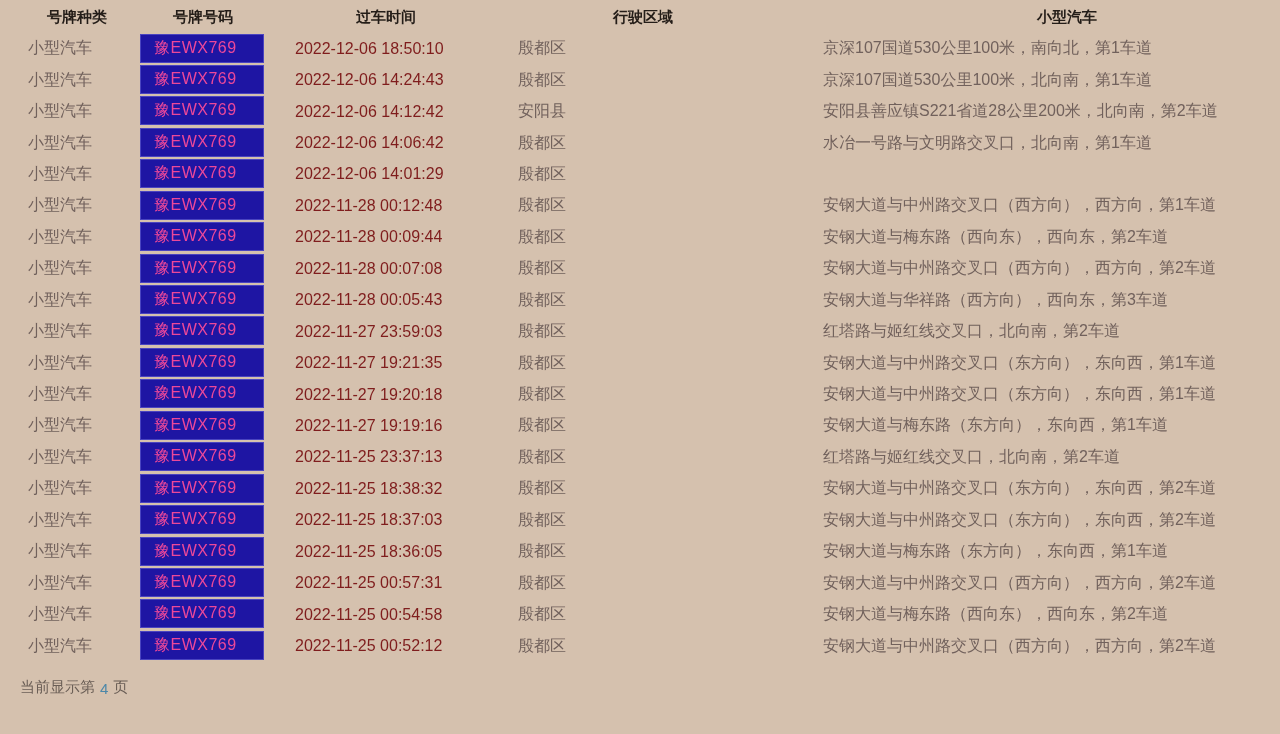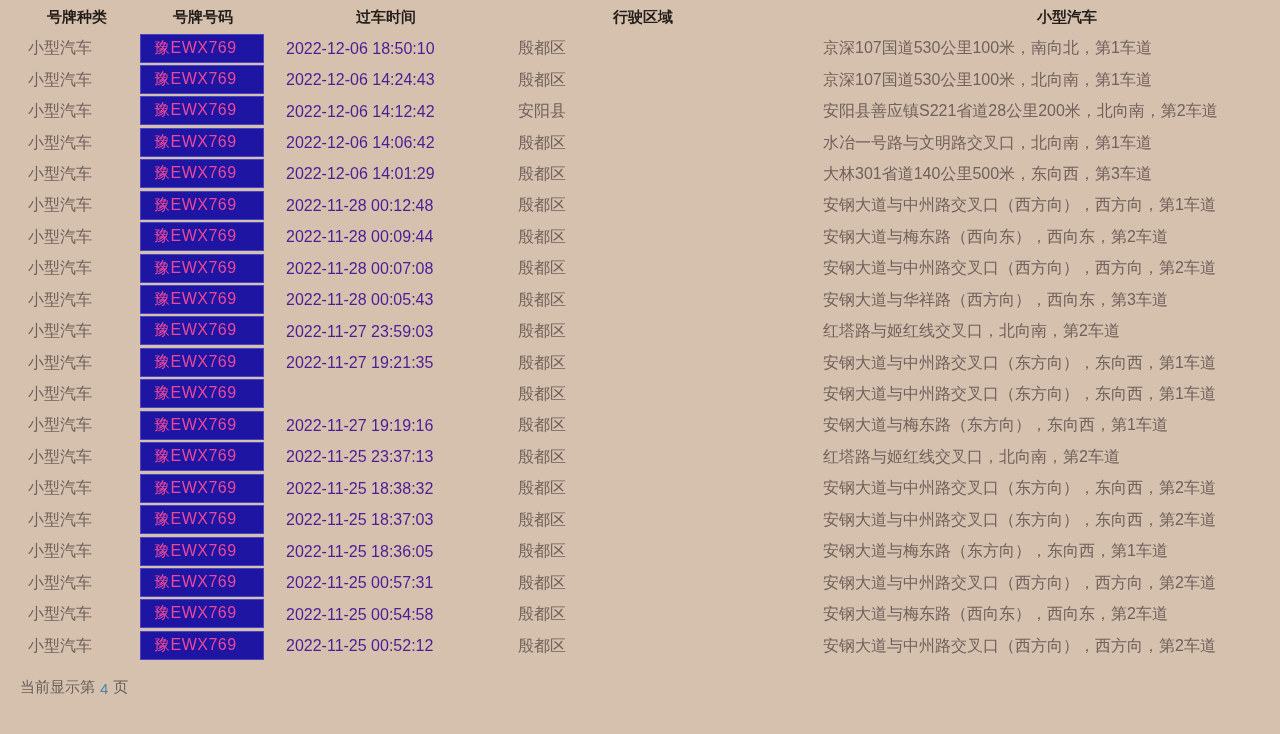--- a/index.html
+++ b/index.html
@@ -26,21 +26,21 @@
 
   
   .tbody{position:absolute;top:33px;left:0;width:1280px;}
   .row{position:relative;height:31.45px;width:1280px;}
   .cell{
     position:absolute;top:0;height:100%;
     display:flex;align-items:center;
     font-size:16px;color:#71615c;white-space:nowrap;
   }
   .c1{left:28px;}
-  .c3{left:286px;color:#4c1d95;}
+  .c3{left:295px;color:#7f1d1d;}
   .c4{left:518px;}
   .c5{left:800px;margin-left:23px;}
   .badge{
     position:absolute;left:140px;top:0.5px;
     width:124px;height:29px;box-sizing:border-box;
     background:#1e15a3;border:1px solid #4a44c0;
     display:flex;align-items:center;
     padding-left:13px;
   }
   .badge span{
@@ -105,21 +105,20 @@
       <span class="cell c4">殷都区</span>
       <span class="cell c5">水冶一号路与文明路交叉口，北向南，第1车道</span>
     </div>
       <div class="row">
       <span class="cell c1">小型汽车</span>
       <span class="badge">
         <span>豫EWX769</span>
       </span>
       <span class="cell c3">2022-12-06 14:01:29</span>
       <span class="cell c4">殷都区</span>
-      <span class="cell c5">大林301省道140公里500米，东向西，第3车道</span>
     </div>
       <div class="row">
       <span class="cell c1">小型汽车</span>
       <span class="badge">
         <span>豫EWX769</span>
       </span>
       <span class="cell c3">2022-11-28 00:12:48</span>
       <span class="cell c4">殷都区</span>
       <span class="cell c5">安钢大道与中州路交叉口（西方向），西方向，第1车道</span>
     </div>
@@ -166,20 +165,21 @@
       </span>
       <span class="cell c3">2022-11-27 19:21:35</span>
       <span class="cell c4">殷都区</span>
       <span class="cell c5">安钢大道与中州路交叉口（东方向），东向西，第1车道</span>
     </div>
       <div class="row">
       <span class="cell c1">小型汽车</span>
       <span class="badge">
         <span>豫EWX769</span>
       </span>
+      <span class="cell c3">2022-11-27 19:20:18</span>
       <span class="cell c4">殷都区</span>
       <span class="cell c5">安钢大道与中州路交叉口（东方向），东向西，第1车道</span>
     </div>
       <div class="row">
       <span class="cell c1">小型汽车</span>
       <span class="badge">
         <span>豫EWX769</span>
       </span>
       <span class="cell c3">2022-11-27 19:19:16</span>
       <span class="cell c4">殷都区</span>

